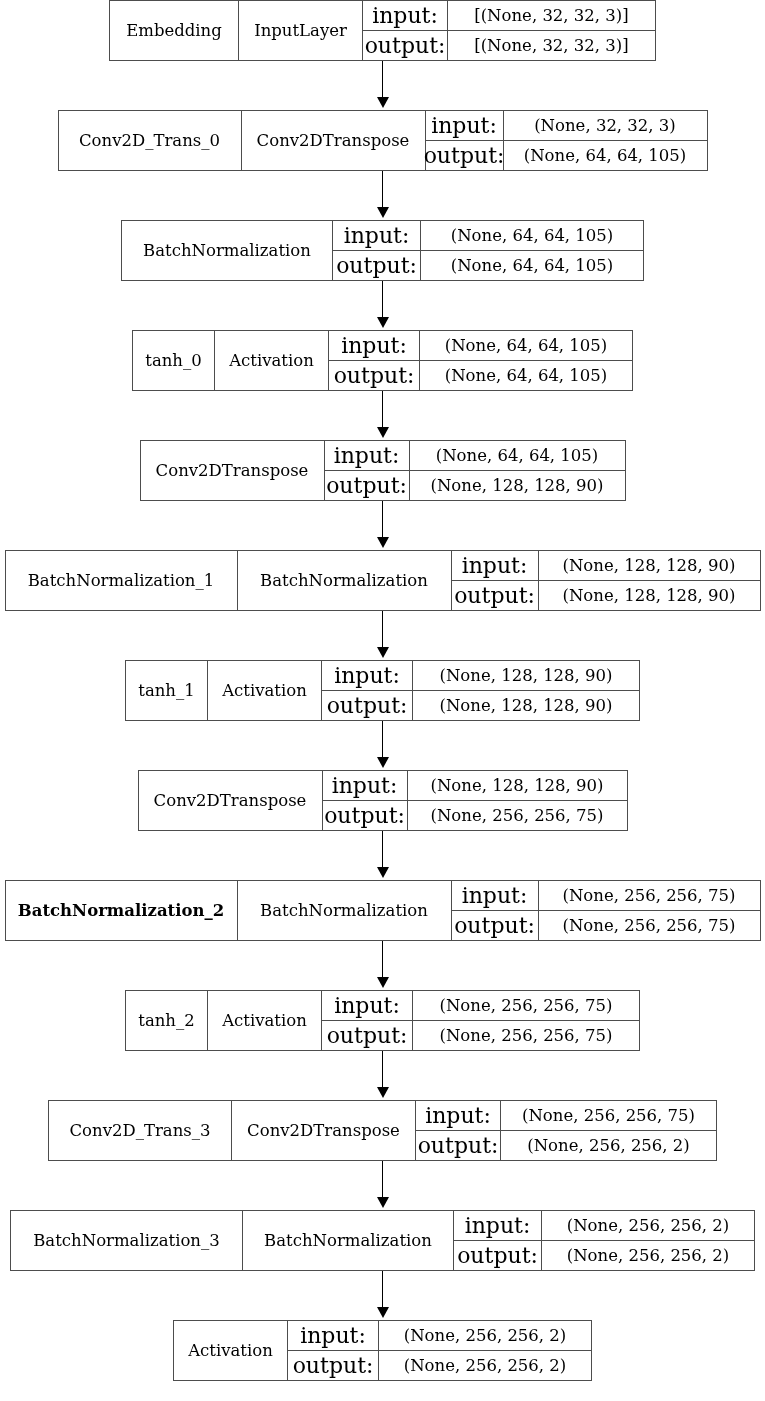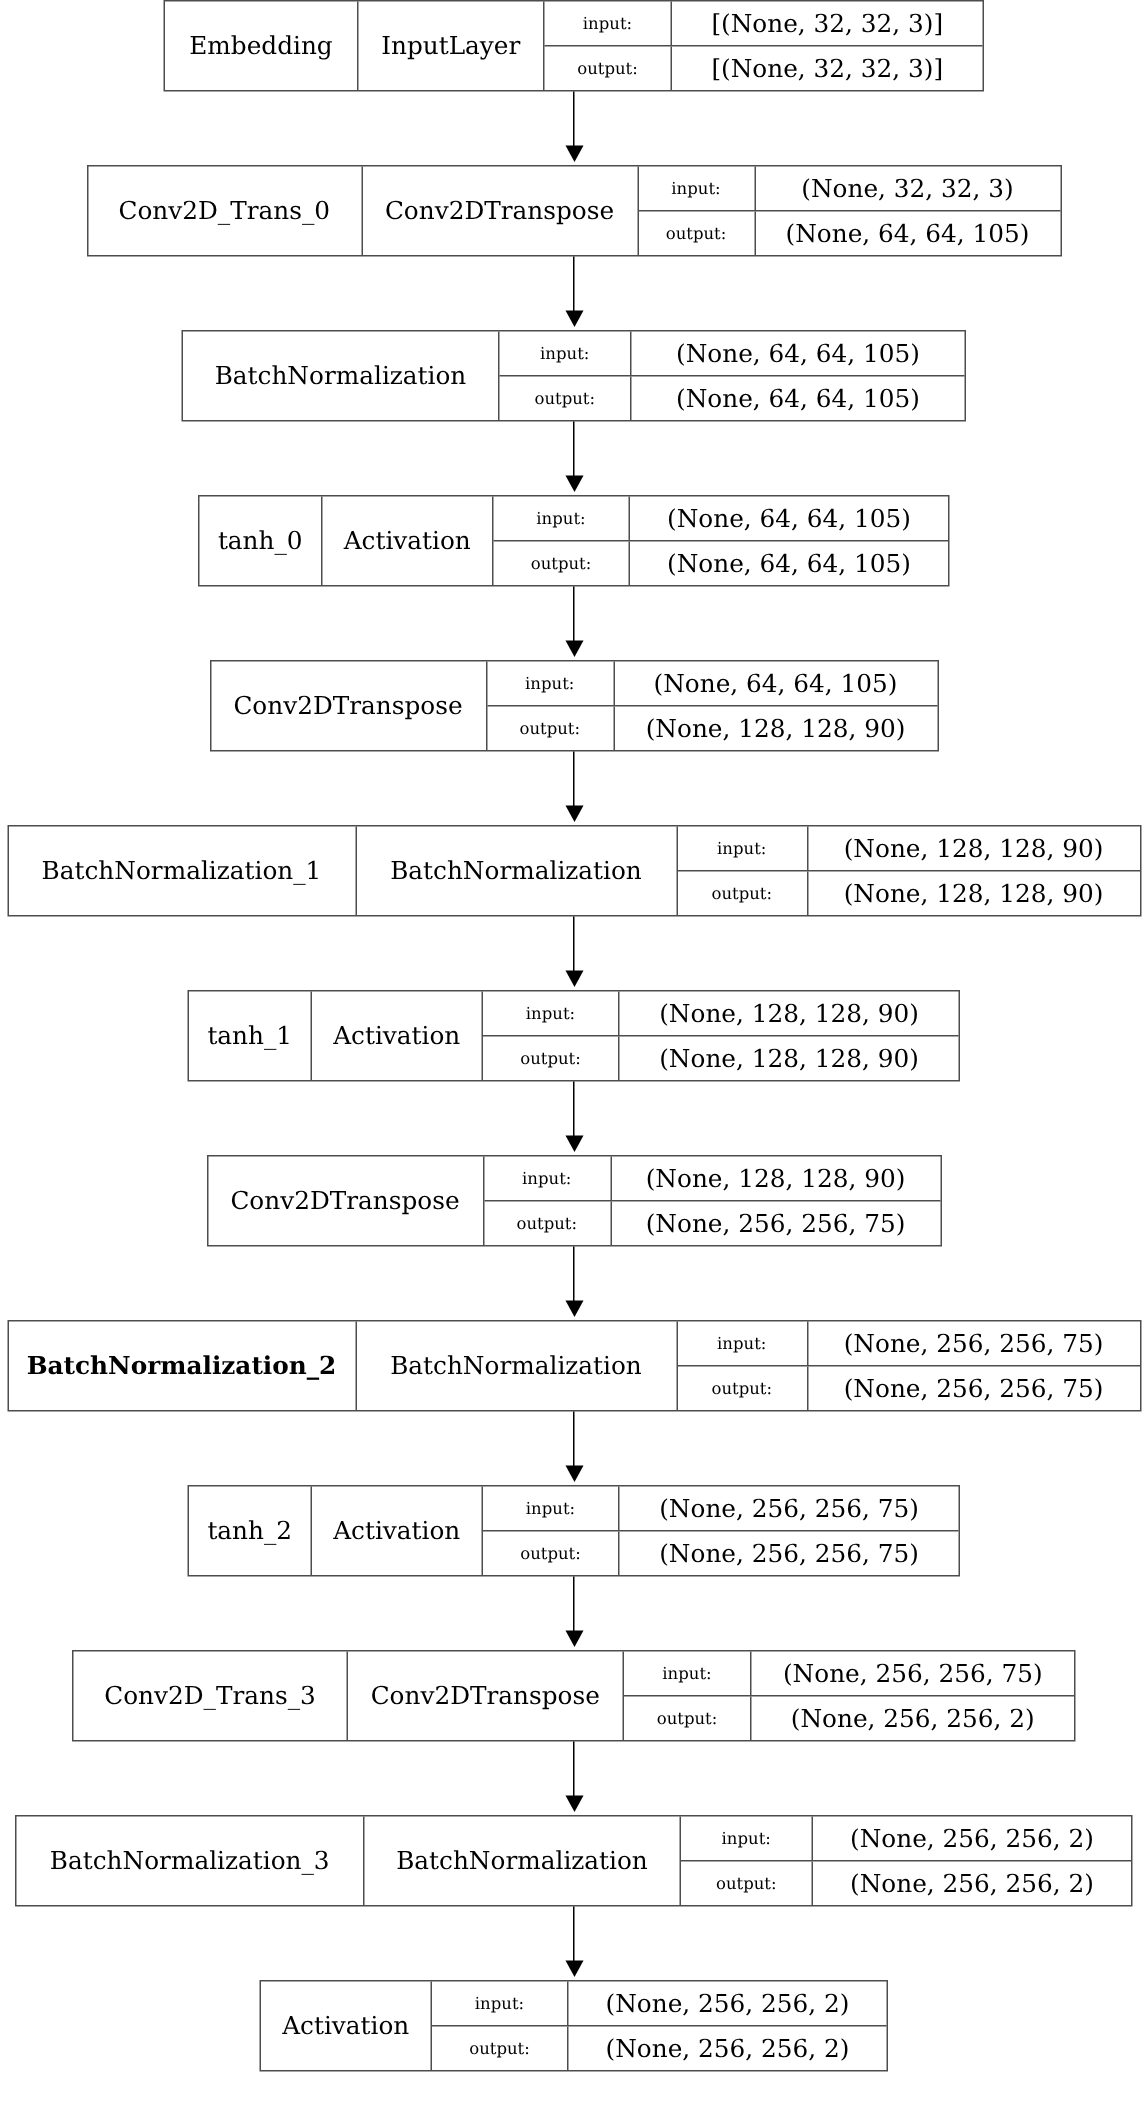--- a/index.html
+++ b/index.html
@@ -63,21 +63,21 @@
   }
   .io-row.top {
     border-bottom: 1.3px solid #4d4d4d;
   }
   .io-label {
     border-right: 1.3px solid #4d4d4d;
     display: flex;
     align-items: center;
     justify-content: center;
     box-sizing: border-box;
-    font-size: 11px;
+    font-size: 22px;
     padding: 0 9px;
     white-space: nowrap;
   }
   .io-value {
     display: flex;
     align-items: center;
     justify-content: center;
     box-sizing: border-box;
     font-size: 16.5px;
     padding: 0 9px;

